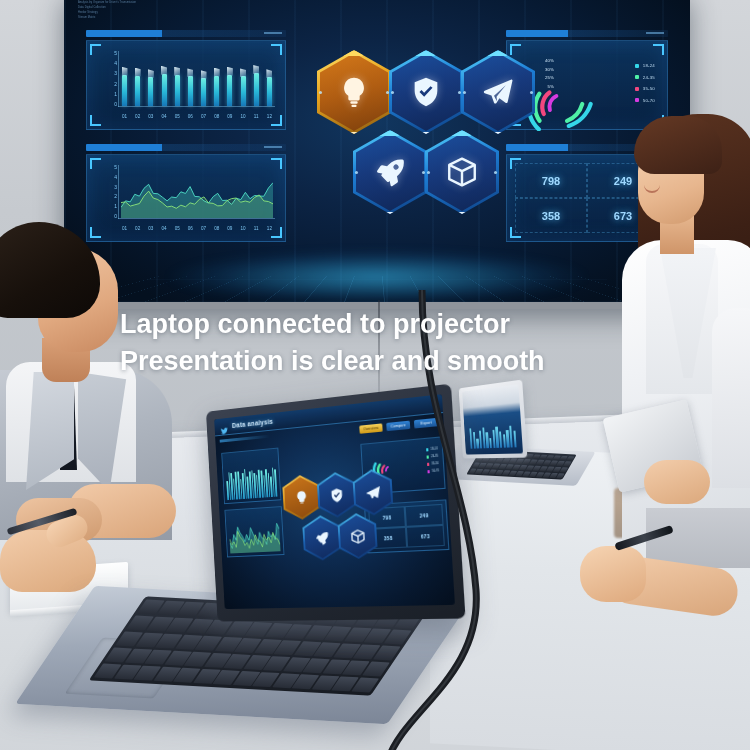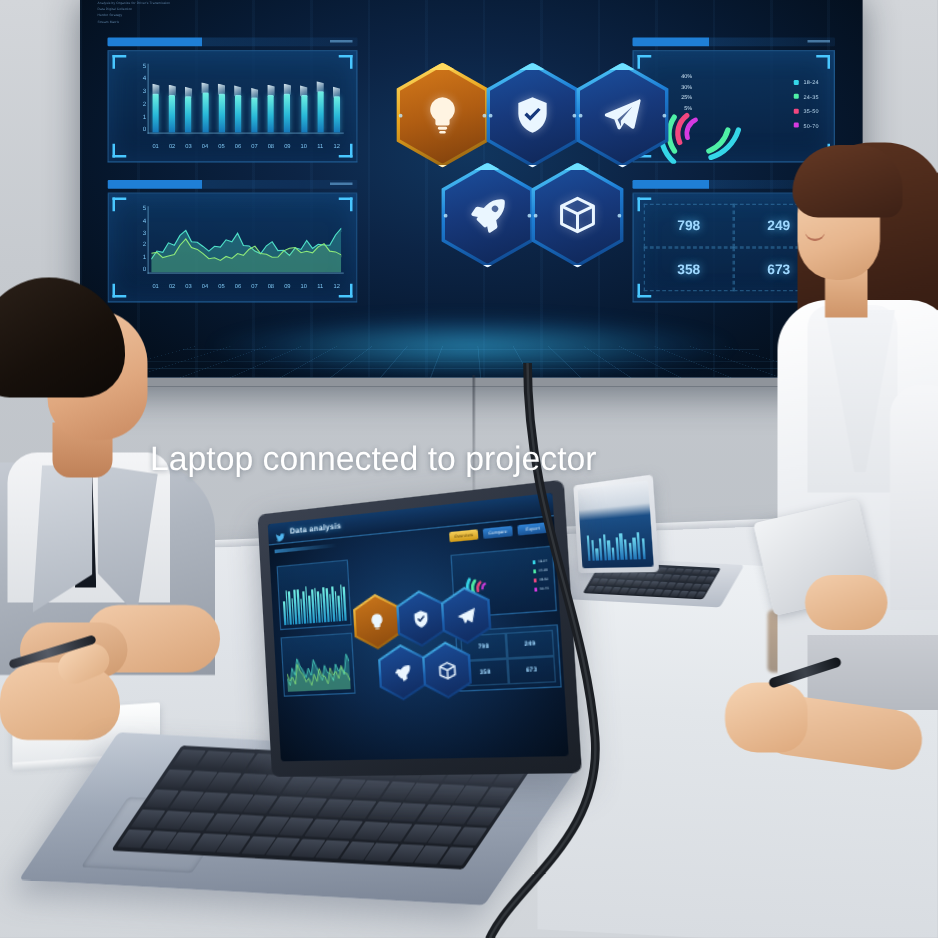--- a/index.html
+++ b/index.html
@@ -153,23 +153,22 @@
   .hex.gold .hex-tab{background:#ffd95e;}
   .hex-foot{position:absolute;z-index:4;left:50%;bottom:-7px;transform:translateX(-50%);
     width:0;height:0;border-left:9px solid transparent;border-right:9px solid transparent;border-top:9px solid #eaf6ff;}
   .hex.gold .hex-foot{border-top-color:#ffeebd;}
   .hex-dot{position:absolute;z-index:4;width:3px;height:3px;border-radius:50%;background:rgba(190,235,255,.8);top:50%;margin-top:-1.5px;}
   .hex-dot.l{left:2px;}.hex-dot.r{right:2px;}
 
   
   .caption{
     position:absolute;left:120px;top:306px;width:600px;z-index:40;
-    color:#fff;font-size:27px;line-height:1.36;font-weight:400;
+    color:#fff;font-size:27px;line-height:1.36;font-weight:700;
     text-shadow:0 1px 4px rgba(60,70,85,.45);
-    margin-top:43px;
   }
 
   
   .table-top{
     position:absolute;left:-40px;top:430px;width:840px;height:360px;
     background:linear-gradient(180deg,#e7eaee 0%,#dfe3e8 22%,#d6dade 60%,#cfd3d8 100%);
     transform:skewY(-2.2deg);
     box-shadow:0 -2px 14px rgba(120,130,145,.35);
   }
   .table-edge{
@@ -669,20 +668,21 @@
     </div>
   </div>
 
   <div class="table-edge"></div>
   <div class="table-top"></div>
   <div class="table-right"></div>
 
   <div class="caption-shadowline"></div>
   <div class="caption">
     <div>Laptop connected to projector</div>
+    <div>Presentation is clear and smooth</div>
   </div>
 
   <div class="person man-l">
     <div class="jacket"></div>
     <div class="shirt"></div>
     <div class="tie"></div>
     <div class="lapel-l"></div>
     <div class="lapel-r"></div>
     <div class="neck"></div>
     <div class="face"></div>

